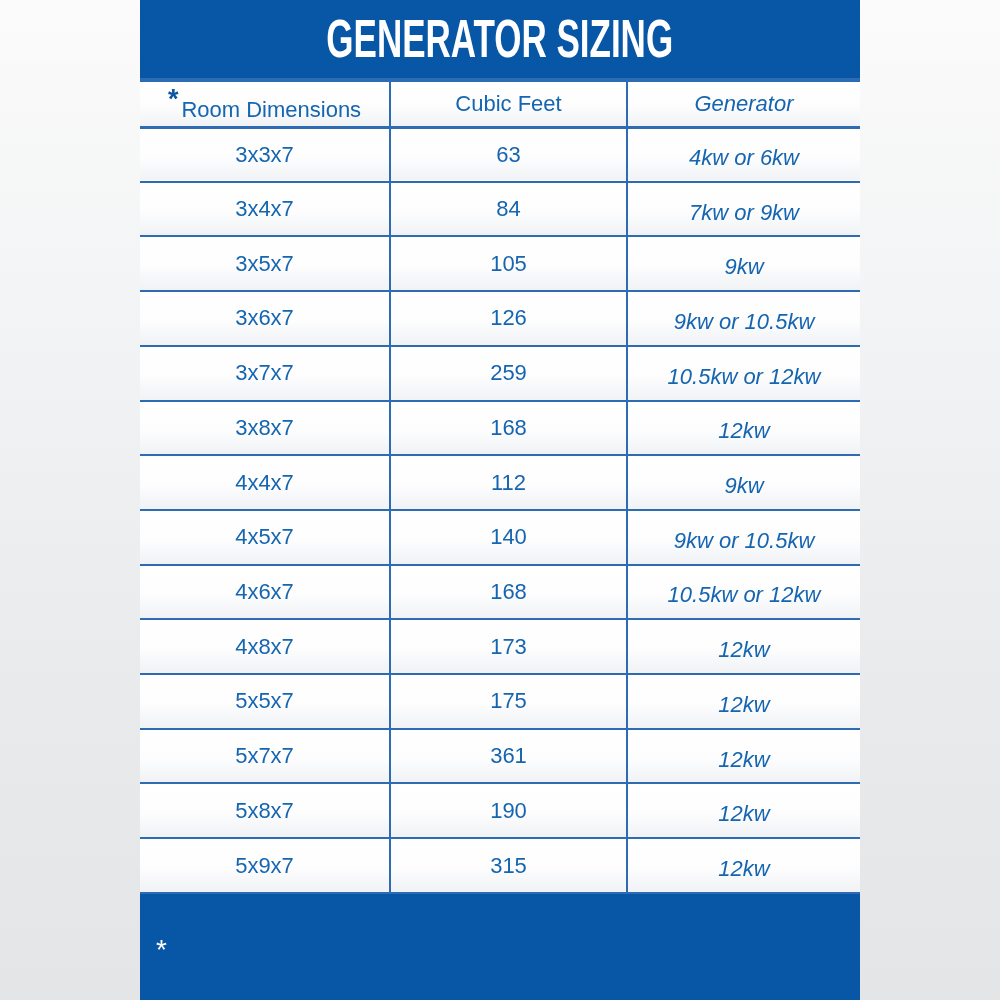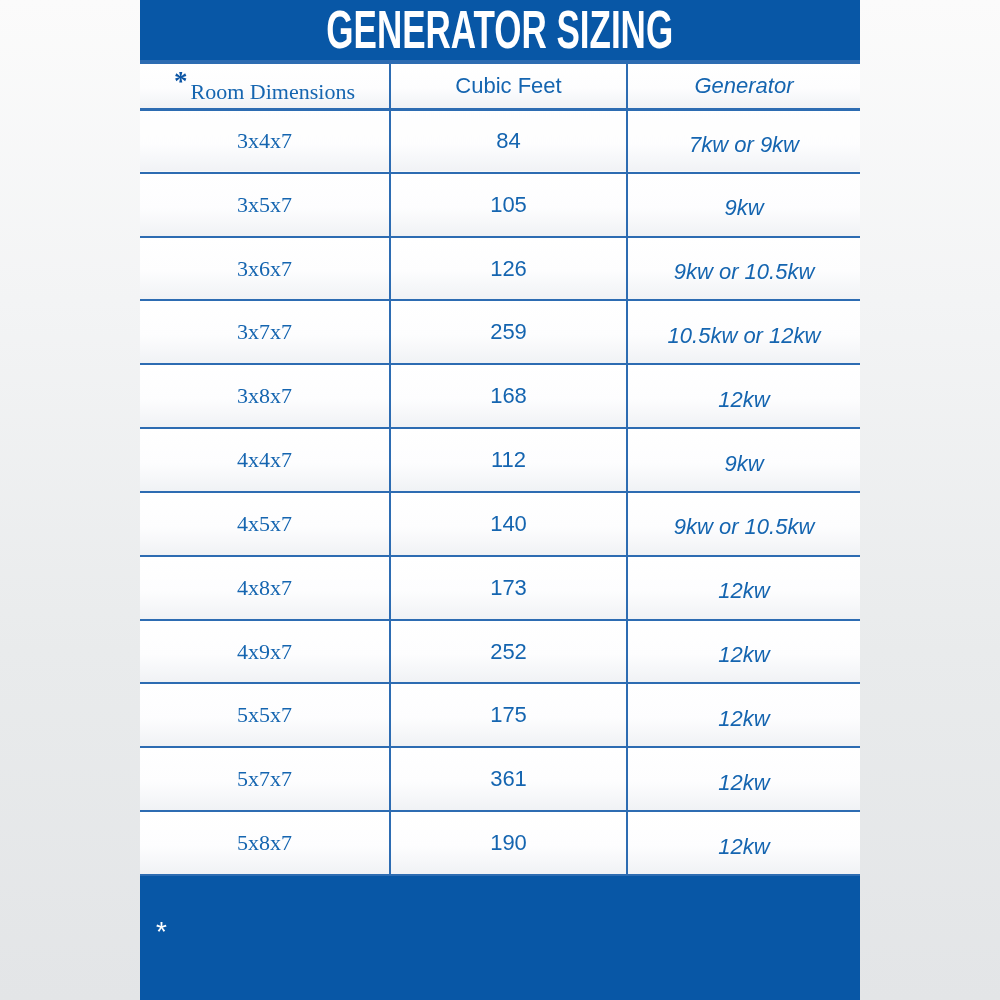--- a/index.html
+++ b/index.html
@@ -12,21 +12,21 @@
   }
   .card {
     position: absolute;
     left: 140px; top: 0;
     width: 720px; height: 1000px;
     background: #0857a6;
     display: flex;
     flex-direction: column;
   }
   .title-band {
-    height: 60px;
+    height: 78px;
     display: flex;
     align-items: center;
     justify-content: center;
   }
   .title-band .title {
     color: #ffffff;
     font-weight: bold;
     font-size: 50px;
     letter-spacing: 0px;
     transform: scale(0.70, 1.08);
@@ -49,21 +49,21 @@
     border: 2px solid #2d6cb2;
     text-align: center;
     vertical-align: middle;
     color: #1565b0;
     font-size: 22px;
     background: linear-gradient(180deg, #ffffff 0%, #fdfdfe 55%, #f0f2f5 100%);
     overflow: hidden;
     white-space: nowrap;
   }
   th { font-size: 22px; font-weight: normal; border-bottom-width: 3px; }
-  th:first-child, td:first-child { border-left: none; font-family: Liberation Serif, serif; }
+  th:first-child, td:first-child { border-left: none; }
   th:last-child, td:last-child { border-right: none; font-style: italic; }
   thead tr { height: 46px; }
   tbody tr { height: 45px; }
   td.col3 { padding-top: 7px; }
   .hdr-ast {
     font-weight: bold;
     font-size: 27px;
     color: #0b55a5;
     vertical-align: 9px;
     margin-right: 3px;
@@ -102,20 +102,25 @@
         </colgroup>
       <thead>
         <tr>
           <th><span class="hdr-ast">*</span><span>Room Dimensions</span></th>
           <th>Cubic Feet</th>
           <th>Generator</th>
         </tr>
       </thead>
       <tbody id="table-body">
           <tr>
+            <td class="col1">3x3x7</td>
+            <td class="col2">63</td>
+            <td class="col3">4kw or 6kw</td>
+          </tr>
+          <tr>
             <td class="col1">3x4x7</td>
             <td class="col2">84</td>
             <td class="col3">7kw or 9kw</td>
           </tr>
           <tr>
             <td class="col1">3x5x7</td>
             <td class="col2">105</td>
             <td class="col3">9kw</td>
           </tr>
           <tr>
@@ -137,44 +142,49 @@
             <td class="col1">4x4x7</td>
             <td class="col2">112</td>
             <td class="col3">9kw</td>
           </tr>
           <tr>
             <td class="col1">4x5x7</td>
             <td class="col2">140</td>
             <td class="col3">9kw or 10.5kw</td>
           </tr>
           <tr>
+            <td class="col1">4x6x7</td>
+            <td class="col2">168</td>
+            <td class="col3">10.5kw or 12kw</td>
+          </tr>
+          <tr>
             <td class="col1">4x8x7</td>
             <td class="col2">173</td>
-            <td class="col3">12kw</td>
-          </tr>
-          <tr>
-            <td class="col1">4x9x7</td>
-            <td class="col2">252</td>
             <td class="col3">12kw</td>
           </tr>
           <tr>
             <td class="col1">5x5x7</td>
             <td class="col2">175</td>
             <td class="col3">12kw</td>
           </tr>
           <tr>
             <td class="col1">5x7x7</td>
             <td class="col2">361</td>
             <td class="col3">12kw</td>
           </tr>
           <tr>
             <td class="col1">5x8x7</td>
             <td class="col2">190</td>
             <td class="col3">12kw</td>
           </tr>
+          <tr>
+            <td class="col1">5x9x7</td>
+            <td class="col2">315</td>
+            <td class="col3">12kw</td>
+          </tr>
         </tbody>
     </table>
   </div>
 
   <div class="footer-band">
     <span class="fn-ast">*</span>
   </div>
 
 </div>
 

